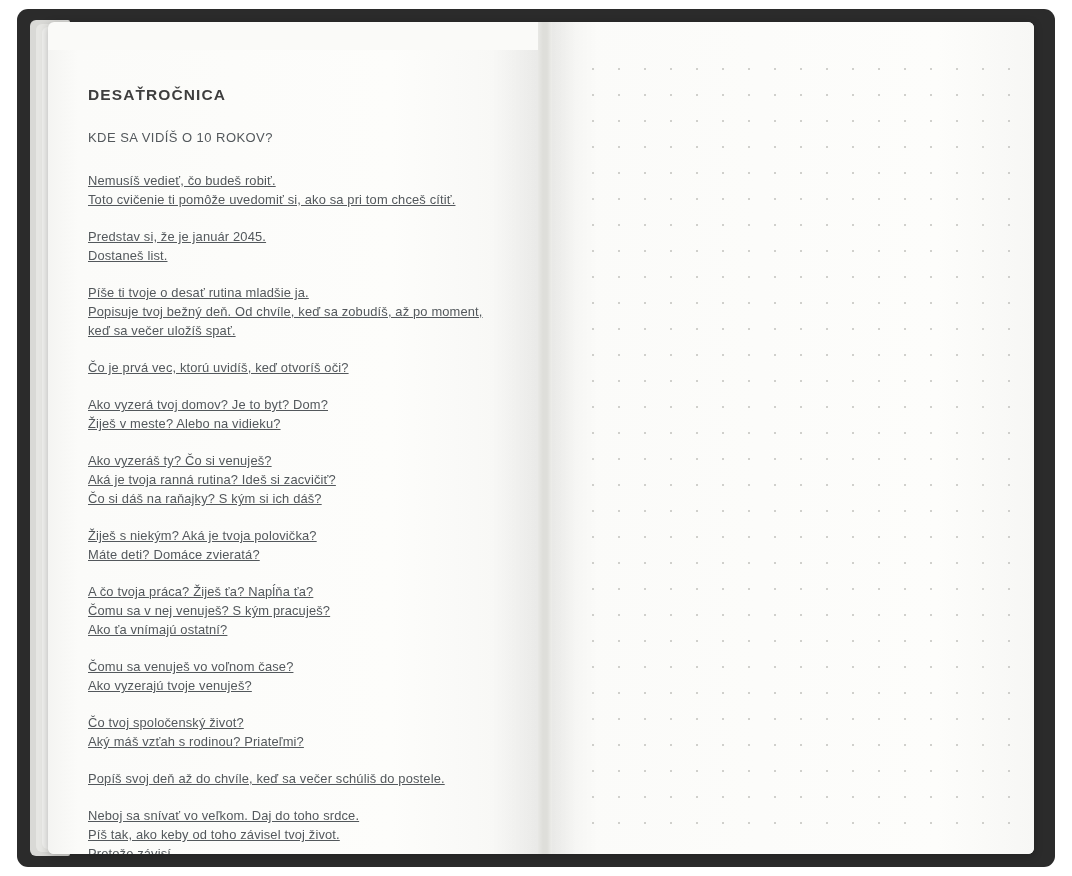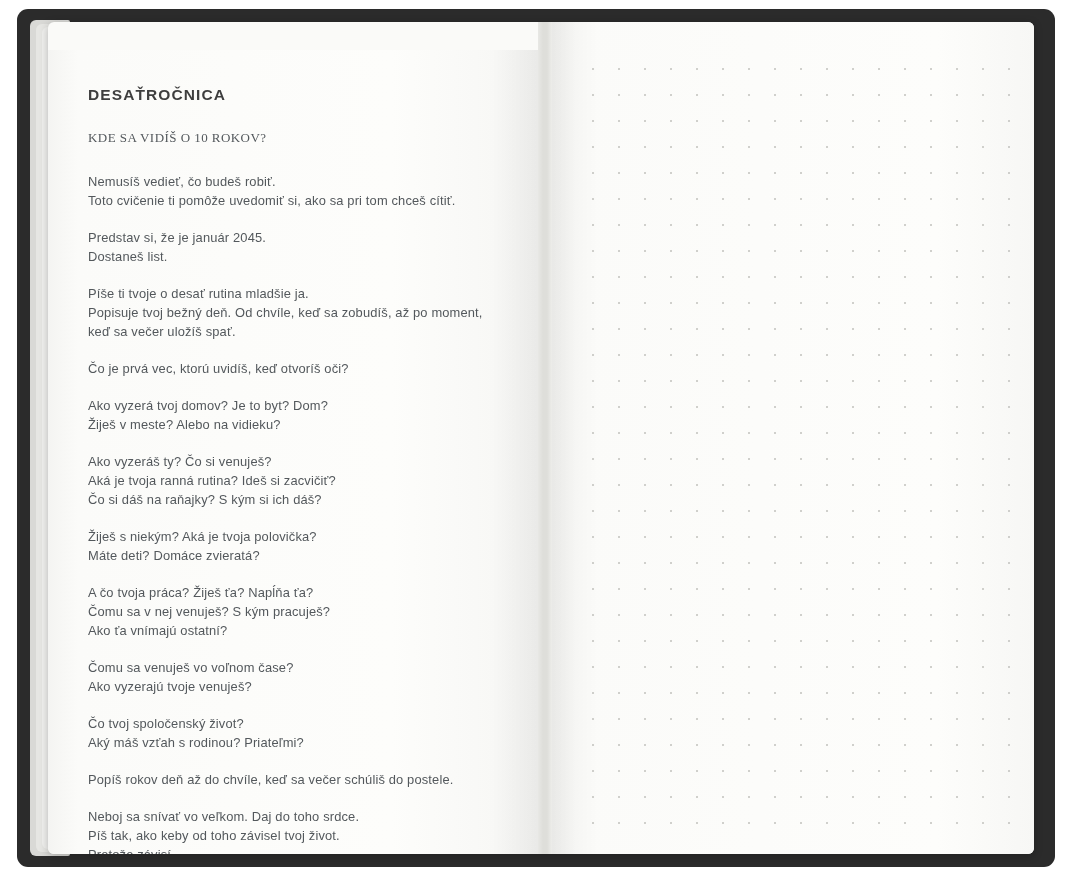--- a/index.html
+++ b/index.html
@@ -103,31 +103,30 @@
     letter-spacing: 1.1px;
     color: #3e3e3e;
     margin: 8px 0 26px 0;
   }
 
   .subtitle {
     font-size: 13px;
     letter-spacing: 0.45px;
     color: #53585c;
     margin: 0 0 26px 0;
-    font-family: Liberation Serif, serif;
   }
 
   .para {
     font-size: 12.9px;
     line-height: 19px;
     color: #53585c;
     margin: 0 0 18px 0;
     letter-spacing: 0.15px;
   }
-  .para div { white-space: pre-wrap; }
+  .para div { white-space: pre-wrap; text-decoration: underline; }
 
   
   .shade-left {
     position: absolute;
     right: 0; top: 0; bottom: 0; width: 46px;
     background: linear-gradient(to right, rgba(0,0,0,0), rgba(0,0,0,0.05));
     pointer-events: none;
   }
   .shade-right {
     position: absolute;
@@ -189,21 +188,21 @@
         </div>
       <div class="para">
           <div>Čomu sa venuješ vo voľnom čase?
 Ako vyzerajú tvoje venuješ?</div>
         </div>
       <div class="para">
           <div>Čo tvoj spoločenský život?
 Aký máš vzťah s rodinou? Priateľmi?</div>
         </div>
       <div class="para">
-          <div>Popíš rokov deň až do chvíle, keď sa večer schúliš do postele.</div>
+          <div>Popíš svoj deň až do chvíle, keď sa večer schúliš do postele.</div>
         </div>
       <div class="para">
           <div>Neboj sa snívať vo veľkom. Daj do toho srdce.
 Píš tak, ako keby od toho závisel tvoj život.
 Pretože závisí.</div>
         </div>
 
       <div class="shade-left"></div>
     </div>
 

